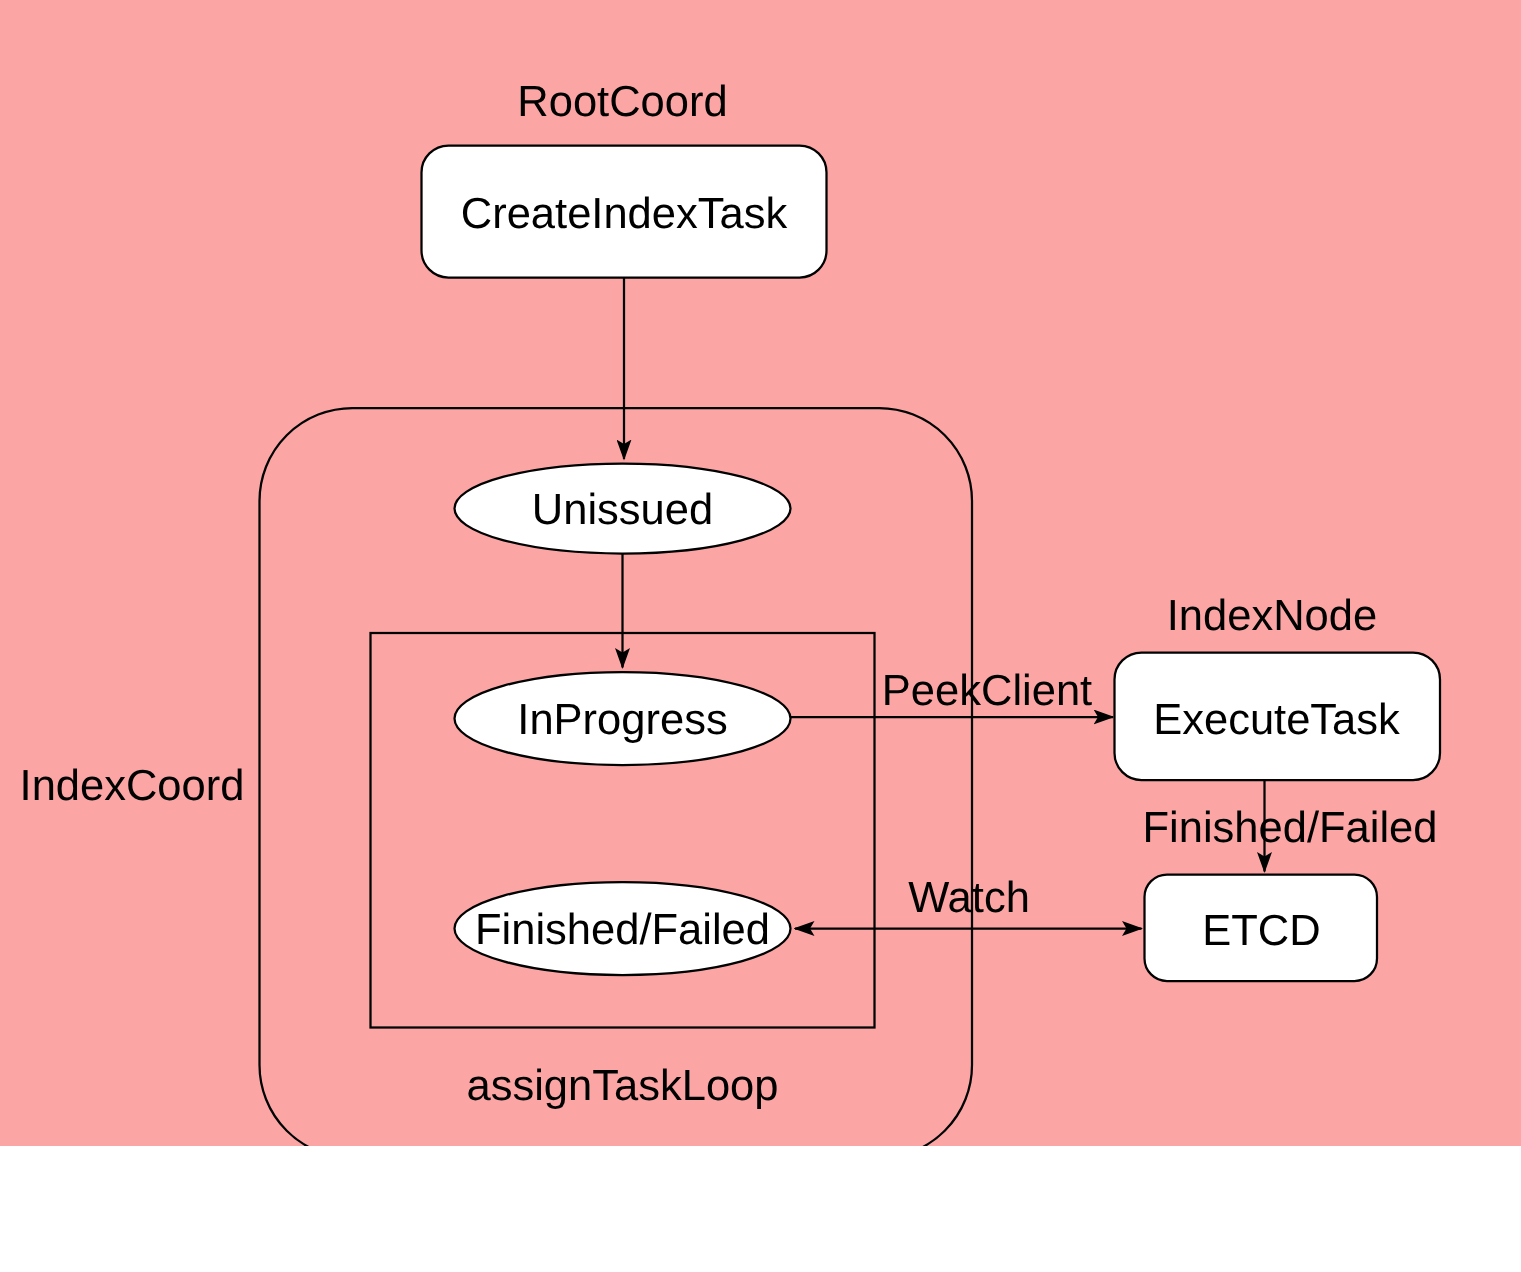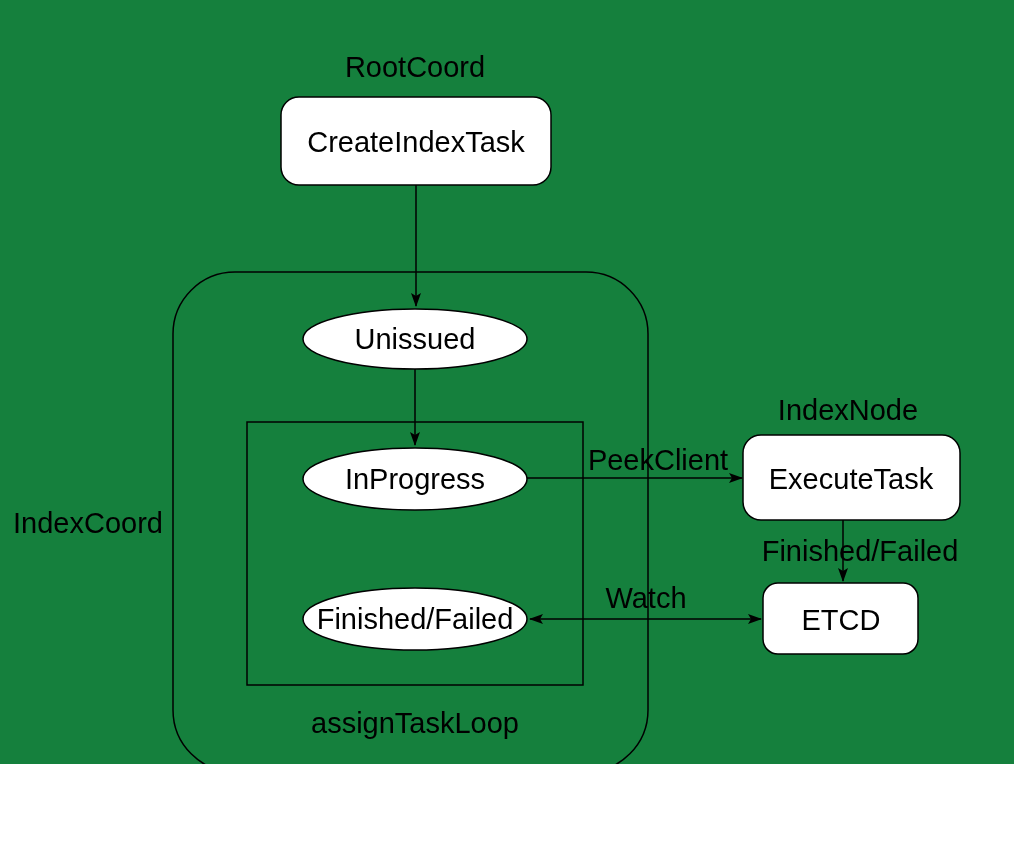--- a/index.html
+++ b/index.html
@@ -4,21 +4,21 @@
 <style>
   html, body {
     margin: 0;
     padding: 0;
     background: #ffffff;
   }
   .canvas {
     position: relative;
     width: 1014px;
     height: 764px;
-    background: #15803d;
+    background: #fca5a5;
     overflow: hidden;
   }
   svg text {
     font-family: "Liberation Sans", "DejaVu Sans", sans-serif;
     font-size: 29px;
     fill: #000000;
     text-anchor: middle;
   }
   .shape {
     fill: #ffffff;

